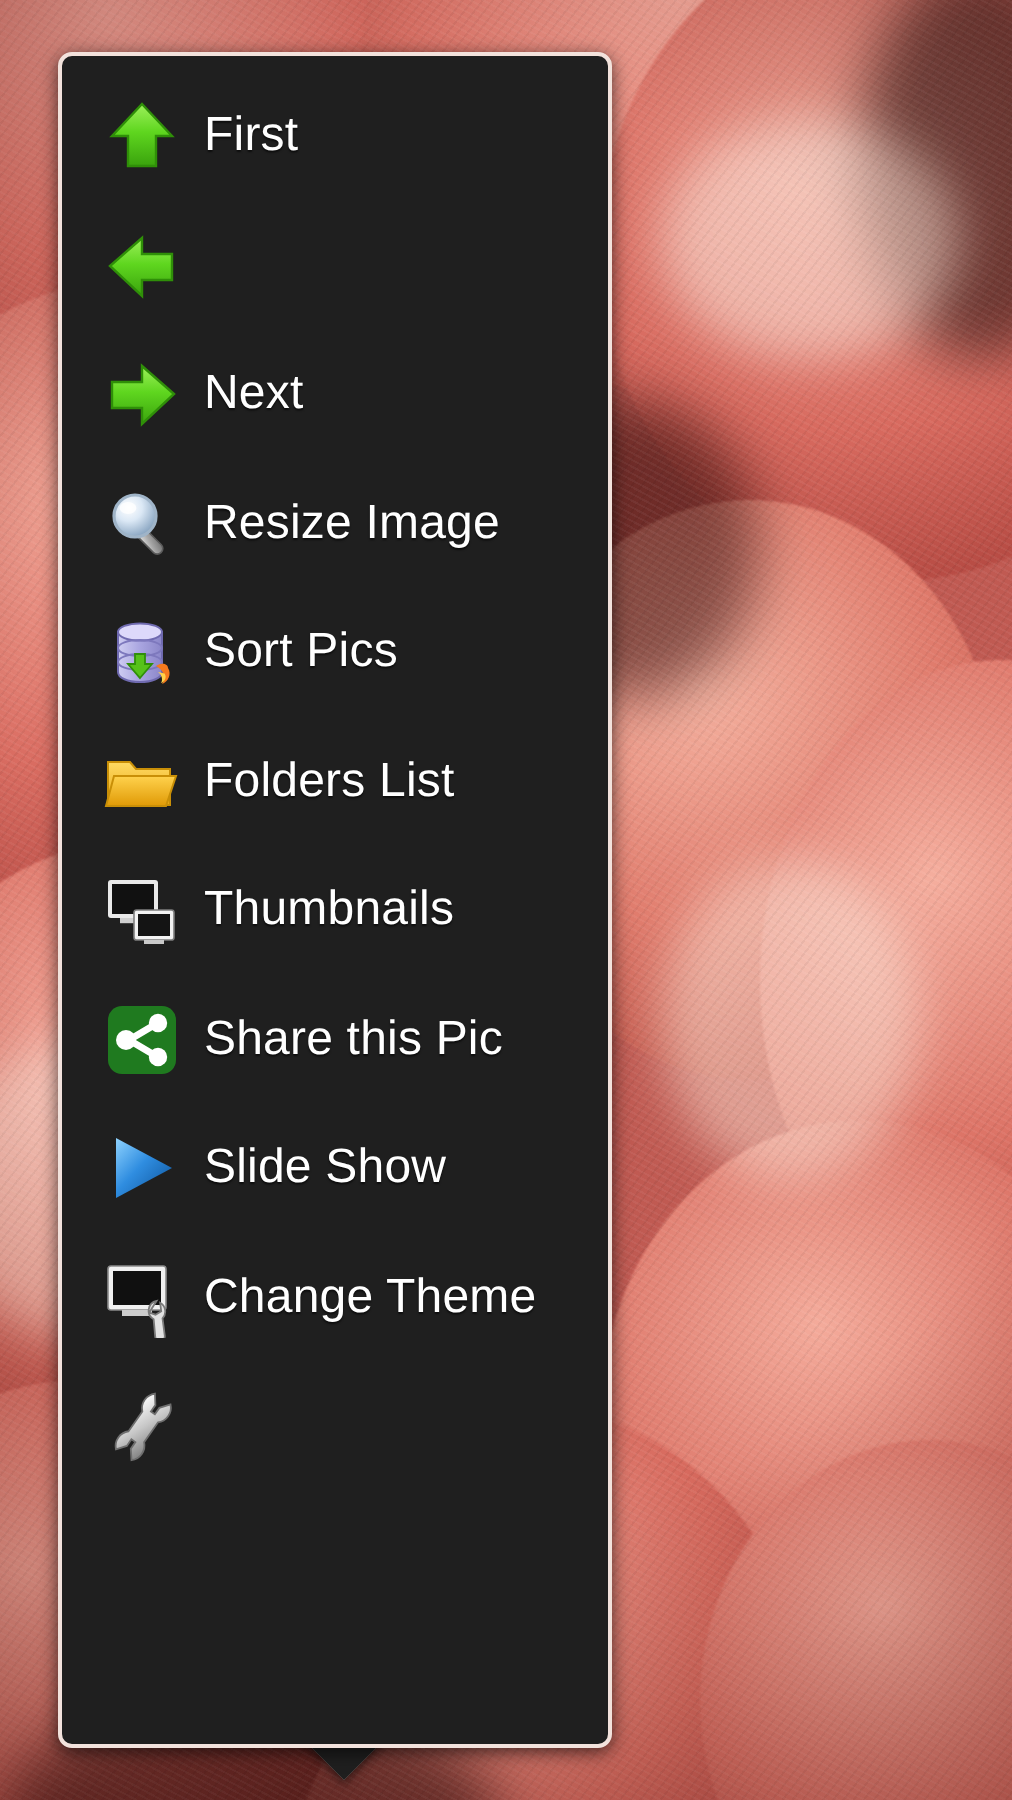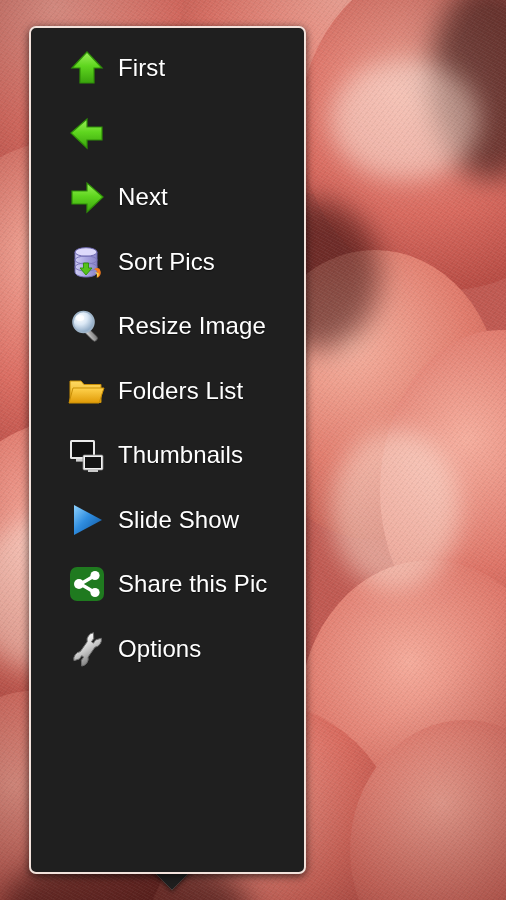--- a/index.html
+++ b/index.html
@@ -87,21 +87,20 @@
     border-top: 26px solid #f2e2dc;
   }
 
   .item {
     display: flex;
     align-items: center;
     height: 64.5px;
     padding-left: 17px;
     box-sizing: border-box;
     cursor: default;
-    margin-left: 16px;
   }
   .ico {
     width: 46px; height: 46px;
     flex: 0 0 46px;
     position: relative;
     display: flex;
     align-items: center;
     justify-content: center;
   }
   .lbl {
@@ -194,42 +193,20 @@
             <path d="M36 20 L20 6 L20 14 L5 14 L5 27 L20 27 L20 35 Z" fill="url(#gC)" stroke="#2f8f08" stroke-width="1.2"></path>
           </svg>
         </span>
         <span class="lbl">Next</span>
       </div>
 
       <div class="item">
         <span class="ico">
           <svg class="g" width="40" height="40" viewBox="0 0 40 40">
             <defs>
-              <linearGradient id="dbG" x1="0" y1="0" x2="1" y2="0">
-                <stop offset="0" stop-color="#cfcdf2"></stop>
-                  <stop offset=".5" stop-color="#a9a5e0"></stop>
-                  <stop offset="1" stop-color="#8b86c9"></stop>
-              </linearGradient>
-            </defs>
-            <path d="M8 10 v20 c0 3 5 5 11 5 s11-2 11-5 V10 Z" fill="url(#dbG)" stroke="#6f6ab0" stroke-width="1"></path>
-            <ellipse cx="19" cy="10" rx="11" ry="4.3" fill="#ddd9fb" stroke="#6f6ab0" stroke-width="1"></ellipse>
-            <ellipse cx="19" cy="18" rx="11" ry="4" fill="none" stroke="#7d78bd" stroke-width="1"></ellipse>
-            <ellipse cx="19" cy="25" rx="11" ry="4" fill="none" stroke="#7d78bd" stroke-width="1"></ellipse>
-            <path d="M19 33 l6-7 h-3.5 v-5 h-5 v5 H13 Z" fill="#56c21a" stroke="#2f8f08" stroke-width=".9"></path>
-            <path d="M27 27 c4 2 5 6 3 9 c3-1 5-5 3-8 c0-2-3-3-6-1 Z" fill="#f57a1e"></path>
-            <path d="M28 30 c2 1.5 2.5 4 1.5 5.5 c2-0.8 3-3 1.8-4.8 Z" fill="#ffd24a"></path>
-          </svg>
-        </span>
-        <span class="lbl">Sort Pics</span>
-      </div>
-
-      <div class="item">
-        <span class="ico">
-          <svg class="g" width="40" height="40" viewBox="0 0 40 40">
-            <defs>
               <radialGradient id="lensG" cx="35%" cy="30%" r="72%">
                 <stop offset="0" stop-color="#ffffff"></stop>
                   <stop offset=".45" stop-color="#dbe8f5"></stop>
                   <stop offset="1" stop-color="#8aa6c2"></stop>
               </radialGradient>
               <linearGradient id="hndG" x1="0" y1="0" x2="1" y2="1">
                 <stop offset="0" stop-color="#f2f2f2"></stop>
                   <stop offset=".5" stop-color="#a8a8a8"></stop>
                   <stop offset="1" stop-color="#6f6f6f"></stop>
               </linearGradient>
@@ -239,20 +216,42 @@
             <ellipse cx="13" cy="12" rx="4.2" ry="3" fill="#ffffff" opacity=".75"></ellipse>
           </svg>
         </span>
         <span class="lbl">Resize Image</span>
       </div>
 
       <div class="item">
         <span class="ico">
           <svg class="g" width="40" height="40" viewBox="0 0 40 40">
             <defs>
+              <linearGradient id="dbG" x1="0" y1="0" x2="1" y2="0">
+                <stop offset="0" stop-color="#cfcdf2"></stop>
+                  <stop offset=".5" stop-color="#a9a5e0"></stop>
+                  <stop offset="1" stop-color="#8b86c9"></stop>
+              </linearGradient>
+            </defs>
+            <path d="M8 10 v20 c0 3 5 5 11 5 s11-2 11-5 V10 Z" fill="url(#dbG)" stroke="#6f6ab0" stroke-width="1"></path>
+            <ellipse cx="19" cy="10" rx="11" ry="4.3" fill="#ddd9fb" stroke="#6f6ab0" stroke-width="1"></ellipse>
+            <ellipse cx="19" cy="18" rx="11" ry="4" fill="none" stroke="#7d78bd" stroke-width="1"></ellipse>
+            <ellipse cx="19" cy="25" rx="11" ry="4" fill="none" stroke="#7d78bd" stroke-width="1"></ellipse>
+            <path d="M19 33 l6-7 h-3.5 v-5 h-5 v5 H13 Z" fill="#56c21a" stroke="#2f8f08" stroke-width=".9"></path>
+            <path d="M27 27 c4 2 5 6 3 9 c3-1 5-5 3-8 c0-2-3-3-6-1 Z" fill="#f57a1e"></path>
+            <path d="M28 30 c2 1.5 2.5 4 1.5 5.5 c2-0.8 3-3 1.8-4.8 Z" fill="#ffd24a"></path>
+          </svg>
+        </span>
+        <span class="lbl">Sort Pics</span>
+      </div>
+
+      <div class="item">
+        <span class="ico">
+          <svg class="g" width="40" height="40" viewBox="0 0 40 40">
+            <defs>
               <linearGradient id="fBack" x1="0" y1="0" x2="0" y2="1">
                 <stop offset="0" stop-color="#ffda63"></stop>
                   <stop offset="1" stop-color="#e8a713"></stop>
               </linearGradient>
               <linearGradient id="fFront" x1="0" y1="0" x2="0" y2="1">
                 <stop offset="0" stop-color="#ffd24d"></stop>
                   <stop offset="1" stop-color="#e09a06"></stop>
               </linearGradient>
             </defs>
             <path d="M3 10 h11 l3 3.5 h17 v18 H3 Z" fill="url(#fBack)" stroke="#c98f07" stroke-width="1"></path>
@@ -273,64 +272,76 @@
             <rect x="21" y="35" width="10" height="2" fill="#c9c9c9"></rect>
           </svg>
         </span>
         <span class="lbl">Thumbnails</span>
       </div>
 
 
       <div class="item">
         <span class="ico">
           <svg class="g" width="40" height="40" viewBox="0 0 40 40">
-            <defs>
-                <linearGradient id="pl" x1="0" y1="0" x2="1" y2="1">
-              <stop offset="0" stop-color="#8fd3ff"></stop>
-                  <stop offset=".45" stop-color="#2f8de0"></stop>
-                  <stop offset="1" stop-color="#0b4f96"></stop>
-            </linearGradient>
-              </defs>
-            <path d="M7 5 L35 20 L7 35 Z" fill="url(#pl)"></path>
-          </svg>
-        </span>
-        <span class="lbl">Slide Show</span>
-      </div>
-
-      <div class="item">
-        <span class="ico">
-          <svg class="g" width="40" height="40" viewBox="0 0 40 40">
             <rect x="3" y="3" width="34" height="34" rx="7" fill="#1f7a1f"></rect>
             <g stroke="#ffffff" stroke-width="3.4" stroke-linecap="round">
               <line x1="13.5" y1="20" x2="27" y2="12"></line>
               <line x1="13.5" y1="20" x2="27" y2="28"></line>
             </g>
             <circle cx="12" cy="20" r="5" fill="#ffffff"></circle>
             <circle cx="28" cy="11.5" r="4.6" fill="#ffffff"></circle>
             <circle cx="28" cy="28.5" r="4.6" fill="#ffffff"></circle>
           </svg>
         </span>
         <span class="lbl">Share this Pic</span>
       </div>
 
-
+      <div class="item">
+        <span class="ico">
+          <svg class="g" width="40" height="40" viewBox="0 0 40 40">
+            <defs>
+                <linearGradient id="pl" x1="0" y1="0" x2="1" y2="1">
+              <stop offset="0" stop-color="#8fd3ff"></stop>
+                  <stop offset=".45" stop-color="#2f8de0"></stop>
+                  <stop offset="1" stop-color="#0b4f96"></stop>
+            </linearGradient>
+              </defs>
+            <path d="M7 5 L35 20 L7 35 Z" fill="url(#pl)"></path>
+          </svg>
+        </span>
+        <span class="lbl">Slide Show</span>
+      </div>
+
+
+      <div class="item">
+        <span class="ico">
+          <svg class="g" width="40" height="40" viewBox="0 0 40 40">
+            <rect x="3" y="4" width="29" height="22" rx="1.5" fill="#f0f0f0" stroke="#8b8b8b" stroke-width=".8"></rect>
+            <rect x="5.5" y="6.5" width="24" height="17" fill="#101010"></rect>
+            <rect x="10" y="26" width="15" height="3" fill="#cccccc"></rect>
+            <g transform="rotate(38 26 28)">
+              <path d="M23 22 a5 5 0 0 0 4.5 8.2 l6 6.4 a2.4 2.4 0 0 0 3.4-3.4 l-6.2-6.1 a5 5 0 0 0-5.7-5.4 l3 3 -1.2 3.1 -3.1 1.1 Z" fill="#e2e2e2" stroke="#7a7a7a" stroke-width=".9"></path>
+            </g>
+          </svg>
+        </span>
+        <span class="lbl">Change Theme</span>
+      </div>
 
       <div class="item">
         <span class="ico">
           <svg class="g" width="40" height="40" viewBox="0 0 40 40">
             <defs>
                 <linearGradient id="wr" x1="0" y1="0" x2="1" y2="1">
               <stop offset="0" stop-color="#ffffff"></stop>
                   <stop offset=".5" stop-color="#c7c7c7"></stop>
                   <stop offset="1" stop-color="#7c7c7c"></stop>
             </linearGradient>
               </defs>
             <g transform="rotate(35 20 20)">
               <path d="M16 3 a7.5 7.5 0 0 0 0 11 v12 a7.5 7.5 0 0 0 0 11 l3.5-4.5 v-4 h2.4 v4 l3.6 4.5 a7.5 7.5 0 0 0 0-11 V14 a7.5 7.5 0 0 0 0-11 l-3.6 4.6 v3.9 h-2.4 V7.6 Z" fill="url(#wr)" stroke="#6e6e6e" stroke-width=".9"></path>
             </g>
           </svg>
         </span>
-        <span class="lbl">Options</span>
       </div>
 
     </div>
   </div>
 </div>
 
 </body></html>

